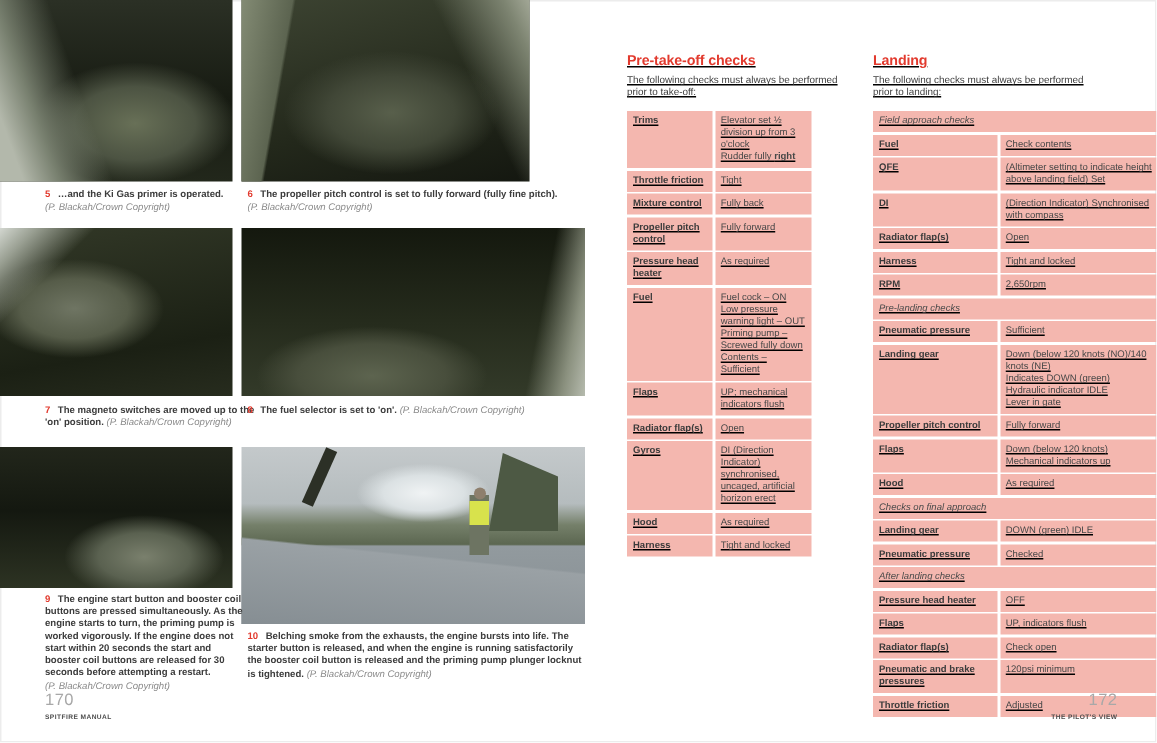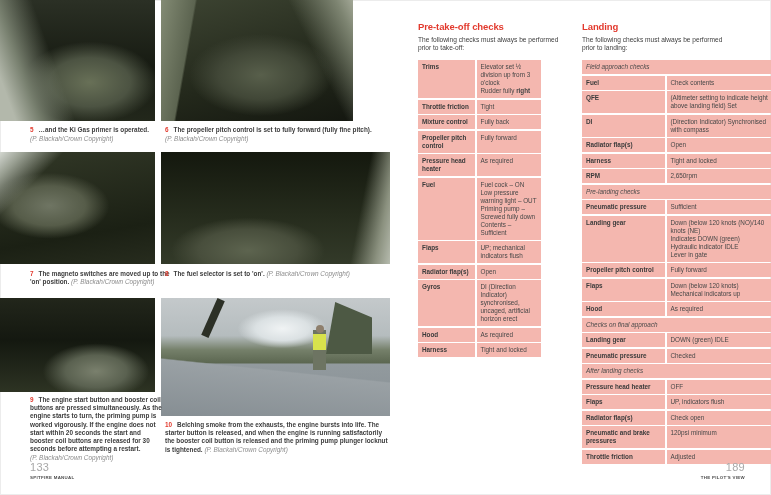--- a/index.html
+++ b/index.html
@@ -71,21 +71,21 @@
   .cap10{left:165px;top:421px;width:226px;}
 
   
   .pagefoot{position:absolute;top:461px;}
   .pagefoot .pnum{font-size:11px;color:var(--pagenum-gray);letter-spacing:0.3px;}
   .pagefoot .ptitle{font-size:4.4px;font-weight:bold;color:#4c4c4c;letter-spacing:0.3px;margin-top:1.5px;}
   .foot-left{left:30px;}
   .foot-right{right:26px;text-align:right;}
 
   
-  .col{position:absolute;top:21px;}
+  .col{position:absolute;top:35px;text-decoration:underline;}
   .col1{left:18px;width:123px;}   
   .col2{left:155px;width:190px;padding-left:27px;}
   .checktitle{margin:0 0 4px 0;font-size:9.5px;color:var(--accent-red);letter-spacing:-0.1px;}
   .intro{margin:0 0 8px 0;font-size:6.6px;line-height:8.2px;color:#3e3e3e;width:142px;}
   .checklist{display:flex;flex-direction:column;gap:1.5px;font-size:6.35px;line-height:8px;}
   .crow{display:flex;gap:1.5px;}
   .crow.section{background:var(--table-pink);font-style:italic;color:#4a4a4a;padding:3px 4px;}
   .clabel{background:var(--table-pink);font-weight:bold;color:#3b3b3b;padding:3px 3px 3px 4px;flex-shrink:0;}
   .cvalue{background:var(--table-pink);flex:1;color:#474747;padding:3px 3px 3px 4px;}
   .t0 .clabel{width:50px;}
@@ -131,21 +131,21 @@
     <div class="cap cap9">
       <span class="fignum">9</span><span>The engine start button and booster coil buttons are pressed simultaneously. As the engine starts to turn, the priming pump is worked vigorously. If the engine does not start within 20 seconds the start and booster coil buttons are released for 30 seconds before attempting a restart.</span>
       <span class="credit block">(P. Blackah/Crown Copyright)</span>
     </div>
     <div class="cap cap10">
       <span class="fignum">10</span><span>Belching smoke from the exhausts, the engine bursts into life. The starter button is released, and when the engine is running satisfactorily the booster coil button is released and the priming pump plunger locknut is tightened.</span>
       <span class="credit">(P. Blackah/Crown Copyright)</span>
     </div>
 
     <div class="pagefoot foot-left">
-      <div class="pnum">133</div>
+      <div class="pnum">170</div>
       <div class="ptitle">SPITFIRE MANUAL</div>
     </div>
   </div>
 
   <div class="page page-right">
 
     <div class="col col1">
       <h2 class="checktitle">Pre-take-off checks</h2>
       <p class="intro">The following checks must always be performed prior to take-off:</p>
       <div class="checklist t0">
@@ -339,18 +339,18 @@
           <div class="crow">
             <div class="clabel">Throttle friction</div>
             <div class="cvalue">
               <div class="vline"><span>Adjusted</span></div>
             </div>
           </div>
         </div>
     </div>
 
     <div class="pagefoot foot-right">
-      <div class="pnum">189</div>
+      <div class="pnum">172</div>
       <div class="ptitle">THE PILOT'S VIEW</div>
     </div>
   </div>
 
 </div>
 
 </body></html>

